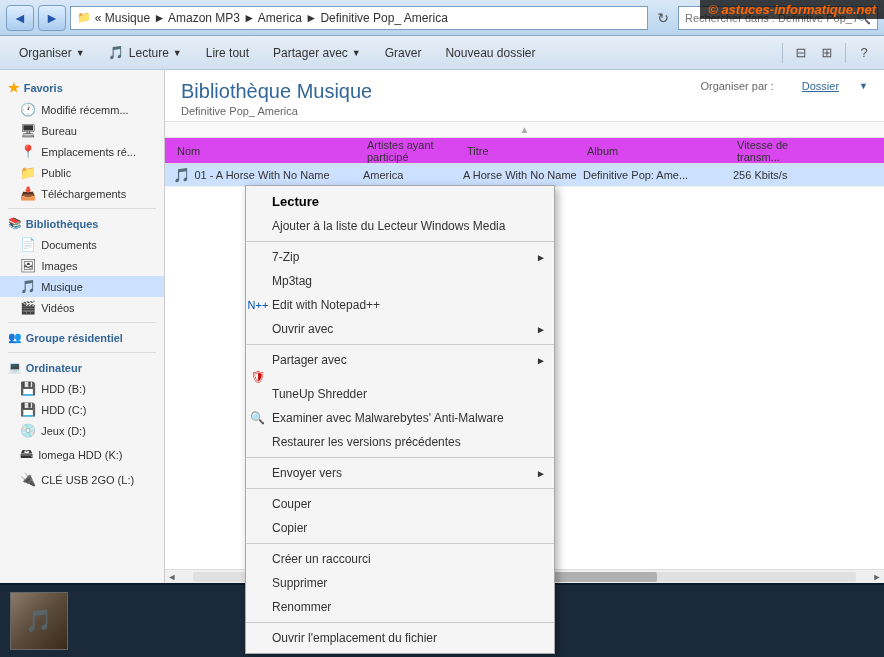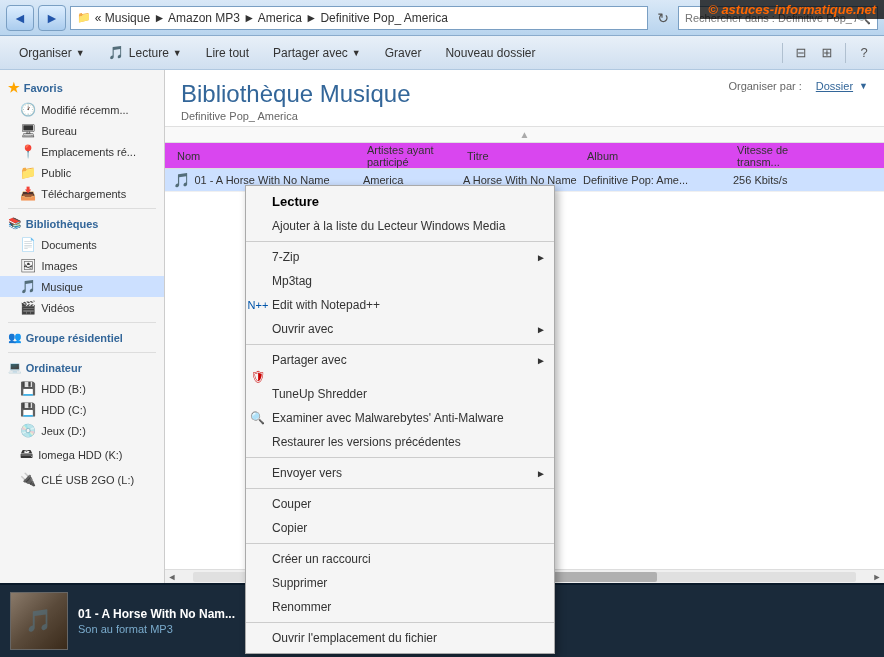--- a/index.html
+++ b/index.html
@@ -214,35 +214,35 @@
     }
 
     .content-header {
       padding: 10px 16px 4px;
       border-bottom: 1px solid #e0e0e0;
       display: flex;
       justify-content: space-between;
       align-items: flex-start;
     }
     .content-title {
-      font-size: 24px;
+      font-size: 20px;
       color: #336699;
       font-weight: normal;
     }
     .content-subtitle {
       font-size: 11px;
       color: #666;
       margin-top: 2px;
     }
     .organize-by {
       display: flex;
       align-items: center;
       font-size: 11px;
       color: #333;
-      gap: 6px;
+      gap: 20px;
     }
     .organize-by-label { color: #666; }
     .organize-by-value {
       color: #336699;
       text-decoration: underline;
       cursor: pointer;
       padding-left: 8px;
     }
 
     
@@ -648,24 +648,20 @@
 
     </div>
   </div>
 
   <div class="player-bar">
     <div class="player-thumbnail">
       <div class="player-thumbnail-inner">
         <span style="font-size:22px; opacity:0.7;">🎵</span>
       </div>
     </div>
-    <div class="player-info">
-      <div class="player-title">01 - A Horse With No Nam...</div>
-      <div class="player-subtitle">Son au format MP3</div>
-    </div>
   </div>
 
   <div class="context-menu">
     <div class="ctx-item bold">
       <span>Lecture</span>
     </div>
     <div class="ctx-item">
       <span>Ajouter à la liste du Lecteur Windows Media</span>
     </div>
     <div class="ctx-separator"></div>

